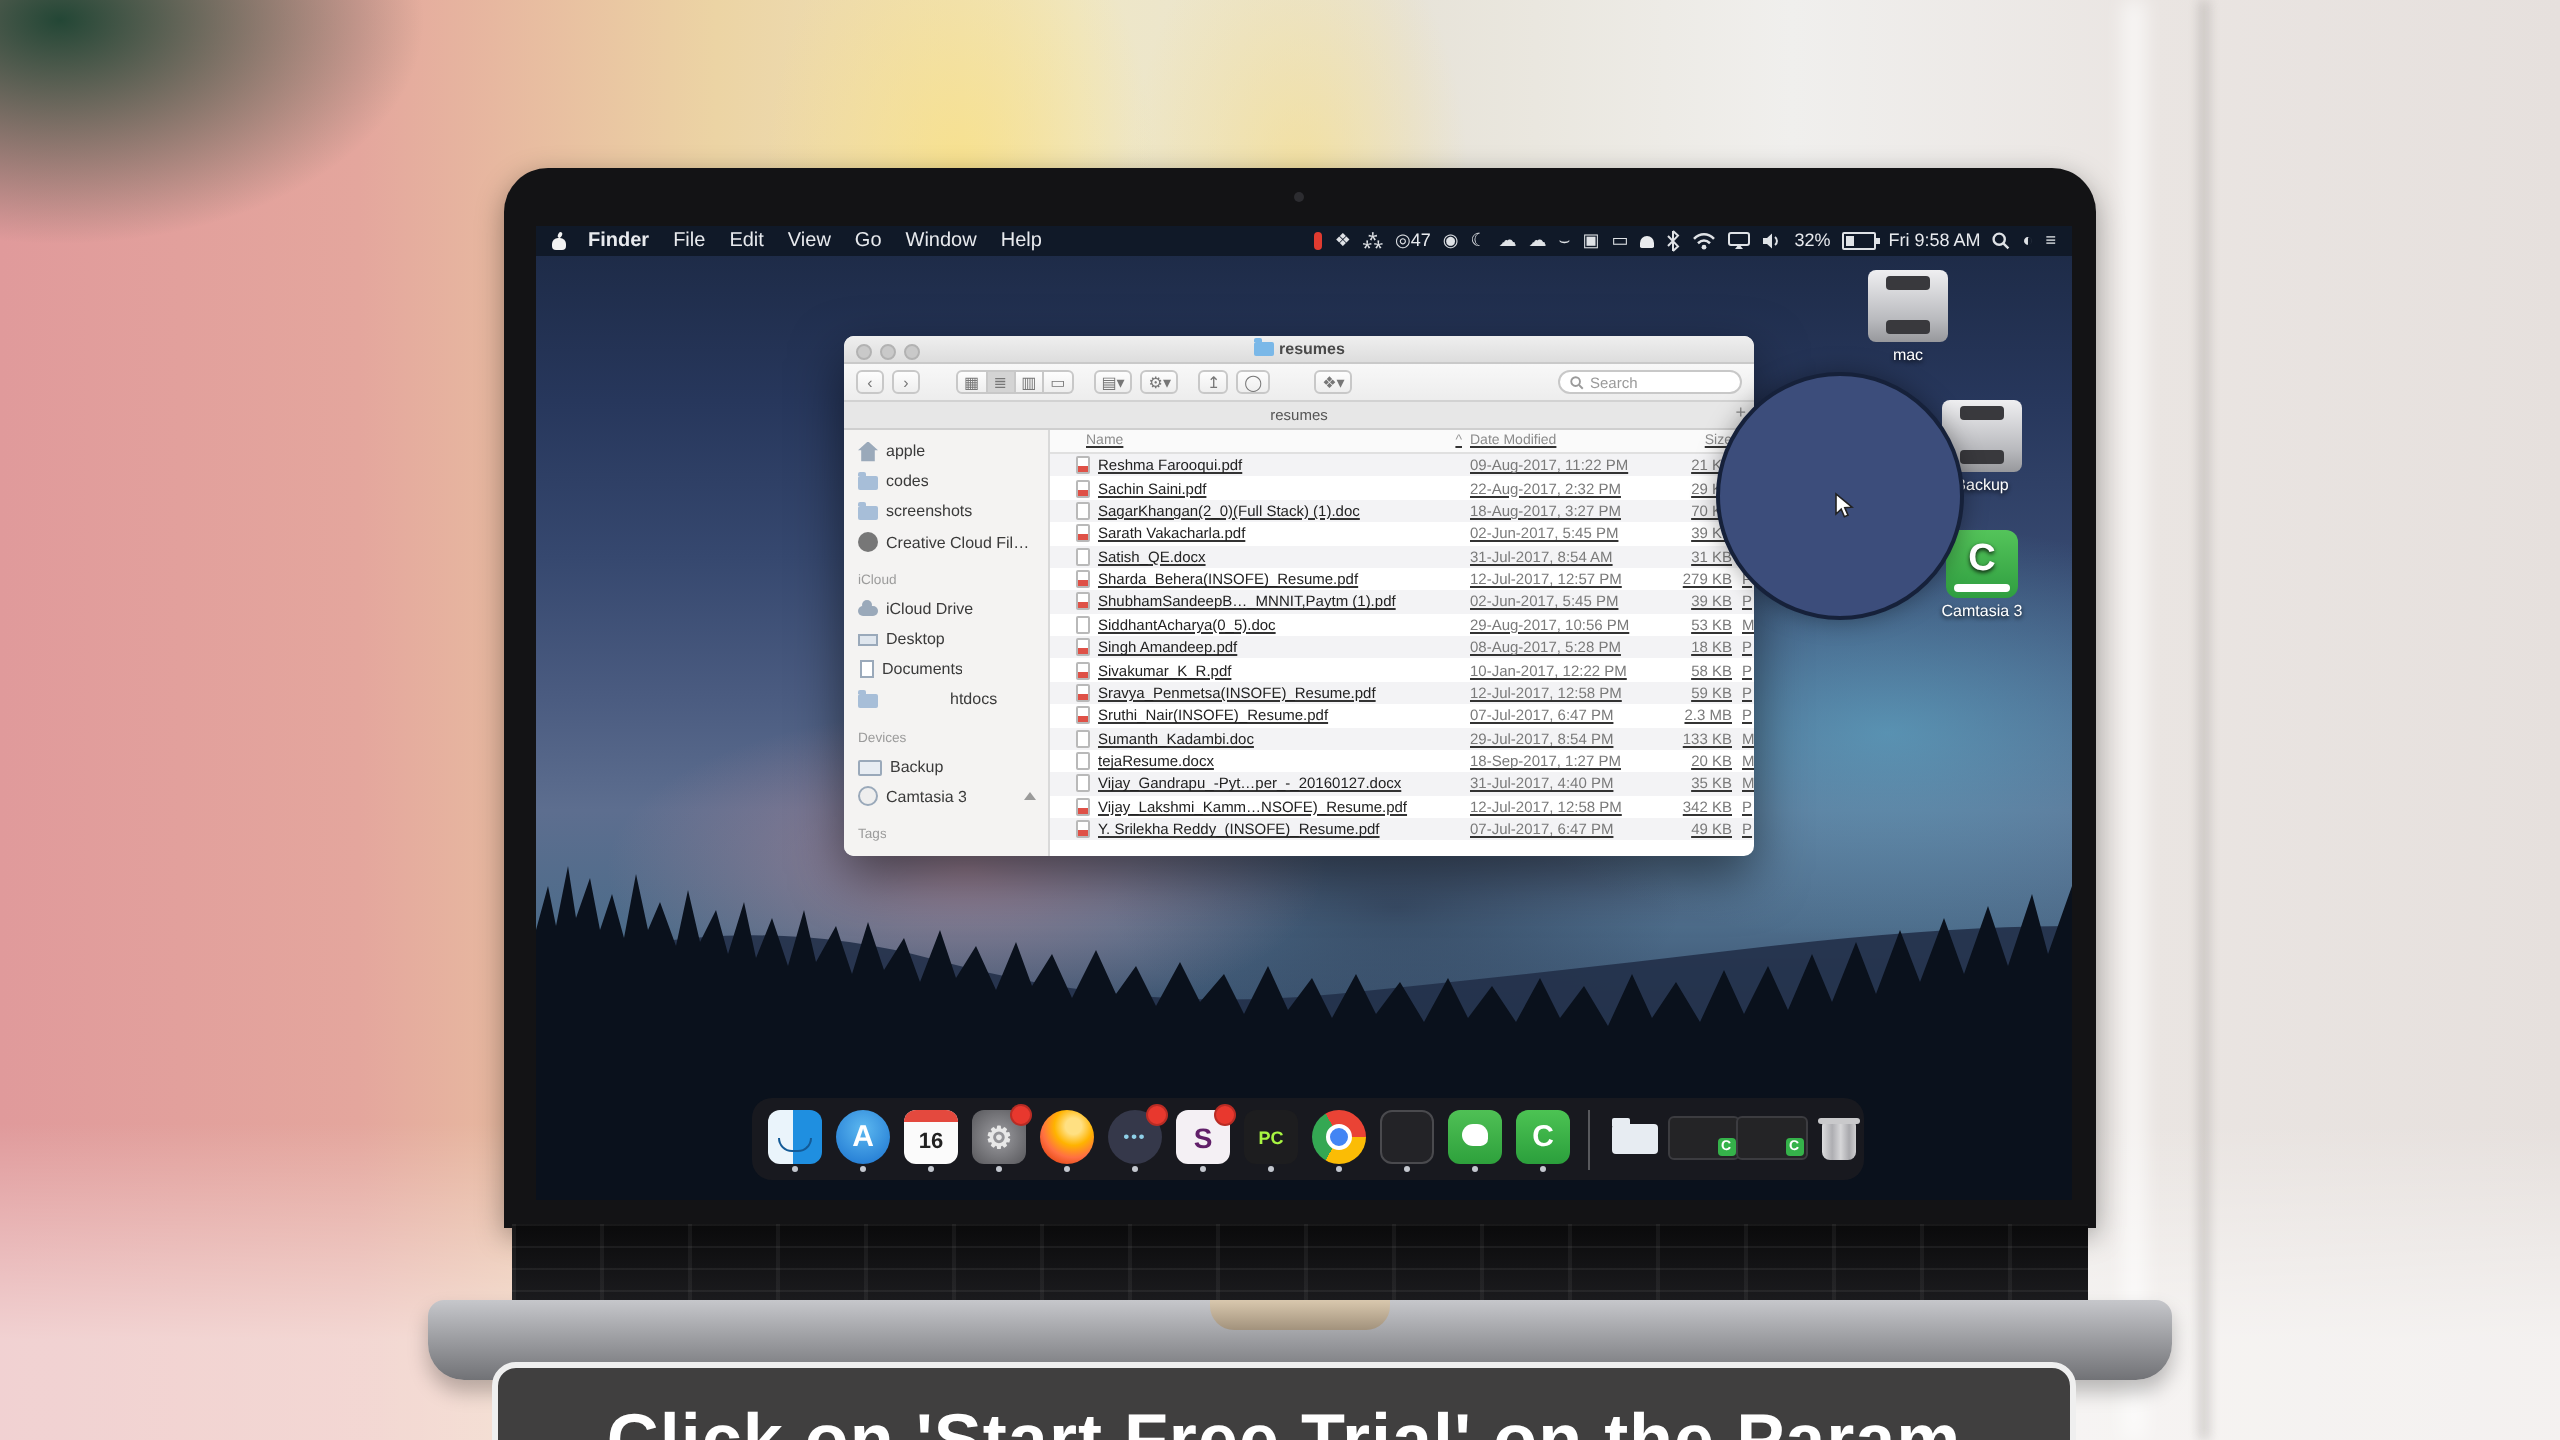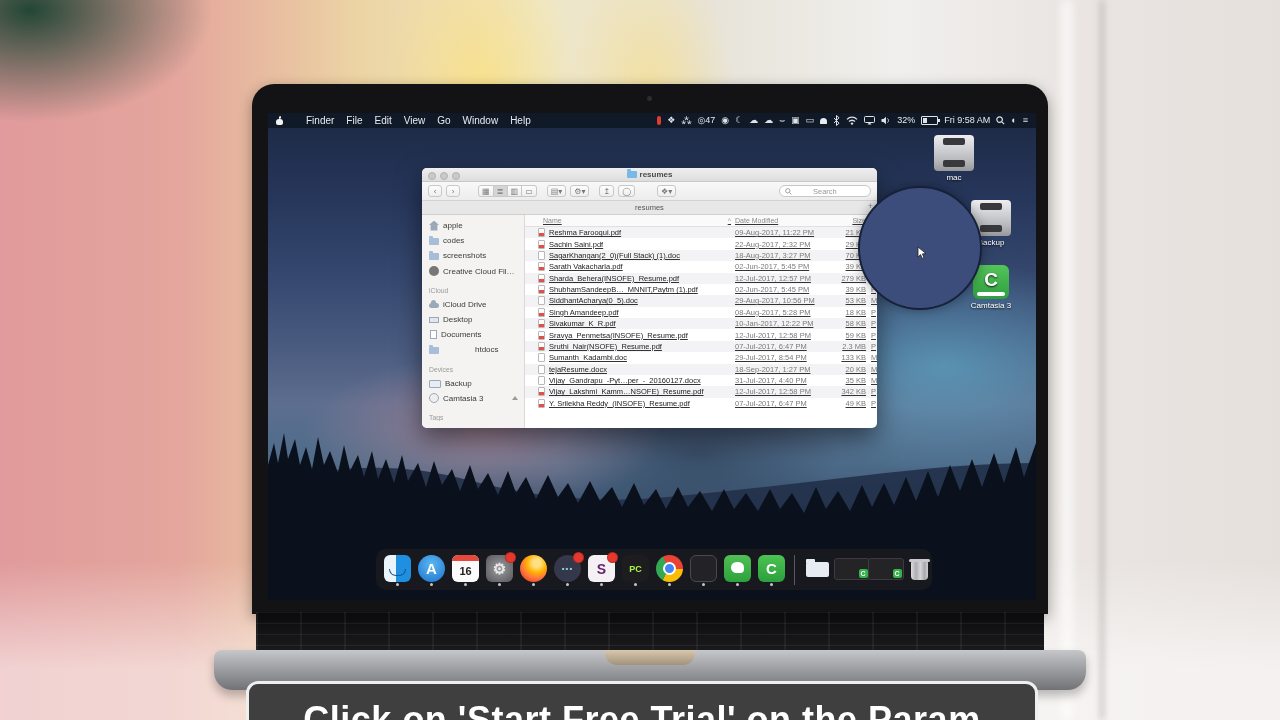--- a/index.html
+++ b/index.html
@@ -36,21 +36,21 @@
       linear-gradient(180deg,#1c2944 0%,#27375c 18%,#36486f 34%,#4a5b80 48%,#5d6e8f 60%,#4d6c8a 72%,#2f425d 86%,#182132 100%);}
   .forest{position:absolute;left:0;bottom:0;width:768px;height:175px;}
 
   
   .menubar{position:absolute;left:0;top:0;width:100%;height:15px;background:rgba(16,24,38,.94);
       display:flex;align-items:center;padding:0 8px;box-sizing:border-box;gap:0;color:#e8eaee;font-size:10px;}
   .apple-logo{width:8px;height:8px;position:relative;margin-right:4px;}
   .apple-logo::before{content:"";position:absolute;left:0;top:2px;width:7px;height:6px;background:#f2f2f2;border-radius:3px 3px 2px 2px;}
   .apple-logo::after{content:"";position:absolute;left:3px;top:-1px;width:2px;height:3px;background:#f2f2f2;border-radius:50%;transform:rotate(25deg);}
   .mbitem{padding:0 6px;white-space:nowrap;}
-  #menu-items .mbitem:first-child{font-weight:normal;margin-left:12px;}
+  #menu-items .mbitem:first-child{font-weight:bold;}
   .mstatus{margin-left:auto;display:flex;align-items:center;gap:6px;font-size:9px;}
   .mstatus>span{display:inline-flex;align-items:center;line-height:15px;}
   .record-icon i{display:block;width:4px;height:9px;background:#e03b30;border-radius:2px;}
   .bell-icon i{display:block;width:7px;height:6px;background:#e9ebee;border-radius:4px 4px 1px 1px;}
   .batt{width:15px;height:7px;border:1px solid #dfe2e6;border-radius:1px;position:relative;}
   .batt::before{content:"";position:absolute;left:1px;top:1px;bottom:1px;width:4px;background:#dfe2e6;}
   .batt::after{content:"";position:absolute;right:-3px;top:2px;width:2px;height:3px;background:#dfe2e6;}
   .glyph{color:#dfe2e6;}
 
   
@@ -79,21 +79,21 @@
   .mini-folder::before{content:"";position:absolute;top:-2px;left:0;width:4px;height:2px;background:#7ab8e8;border-radius:1px 1px 0 0;}
   .toolbar{height:18px;flex:none;background:linear-gradient(#f8f8f8,#ededed);border-bottom:1px solid #d2d2d2;
       display:flex;align-items:center;padding:0 6px;gap:4px;color:#666;}
   .tbtn{height:12px;min-width:14px;border:1px solid #c8c8c8;border-radius:3px;background:linear-gradient(#fdfdfd,#eee);
       display:inline-flex;align-items:center;justify-content:center;font-size:8px;color:#777;padding:0 3px;box-sizing:border-box;}
   .seg{display:flex;} .seg .tbtn{border-radius:0;border-left-width:0;}
   .seg .tbtn:first-child{border-radius:3px 0 0 3px;border-left-width:1px;}
   .seg .tbtn:last-child{border-radius:0 3px 3px 0;}
   .seg .sel{background:#d4d4d4;}
   .searchfield{margin-left:auto;width:92px;height:12px;border:1px solid #c8c8c8;border-radius:7px;background:#fff;
-      display:flex;align-items:center;padding:0 5px;gap:21px;color:#9a9a9a;font-size:7.5px;box-sizing:border-box;}
+      display:flex;align-items:center;padding:0 5px;gap:3px;color:#9a9a9a;font-size:7.5px;box-sizing:border-box;}
   .tabbar{height:13px;flex:none;background:#e7e7e7;border-bottom:1px solid #cfcfcf;display:flex;align-items:center;
       justify-content:center;font-size:7.5px;color:#555;position:relative;}
   .tab-plus{position:absolute;right:4px;top:0;color:#888;font-size:9px;}
   .fcontent{flex:1;display:flex;min-height:0;}
 
   
   .sidebar{width:103px;flex:none;background:#f4f3f2;border-right:1px solid #d9d9d9;padding:3px 0 0 7px;overflow:hidden;box-sizing:border-box;}
   .sbrow{display:flex;align-items:center;}
   .sbitem{height:15.2px;font-size:8px;color:#3a3a3a;}
   .sbheader{height:13px;margin-top:5px;font-size:6.8px;color:#9b9b9b;}
@@ -424,20 +424,27 @@
     <span class="fkind">M</span>
   </div>
                 <div class="frow">
     <span class="ficon pdf"></span>
     <span class="fname">Sarath Vakacharla.pdf</span>
     <span class="fdate">02-Jun-2017, 5:45 PM</span>
     <span class="fsize">39 KB</span>
     <span class="fkind">P</span>
   </div>
                 <div class="frow">
+    <span class="ficon doc"></span>
+    <span class="fname">Satish_QE.docx</span>
+    <span class="fdate">31-Jul-2017, 8:54 AM</span>
+    <span class="fsize">31 KB</span>
+    <span class="fkind">M</span>
+  </div>
+                <div class="frow">
     <span class="ficon pdf"></span>
     <span class="fname">Sharda_Behera(INSOFE)_Resume.pdf</span>
     <span class="fdate">12-Jul-2017, 12:57 PM</span>
     <span class="fsize">279 KB</span>
     <span class="fkind">P</span>
   </div>
                 <div class="frow">
     <span class="ficon pdf"></span>
     <span class="fname">ShubhamSandeepB…_MNNIT,Paytm (1).pdf</span>
     <span class="fdate">02-Jun-2017, 5:45 PM</span>
@@ -467,21 +474,21 @@
   </div>
                 <div class="frow">
     <span class="ficon pdf"></span>
     <span class="fname">Sravya_Penmetsa(INSOFE)_Resume.pdf</span>
     <span class="fdate">12-Jul-2017, 12:58 PM</span>
     <span class="fsize">59 KB</span>
     <span class="fkind">P</span>
   </div>
                 <div class="frow">
     <span class="ficon pdf"></span>
-    <span class="fname">Sruthi_Nair(NSOFE)_Resume.pdf</span>
+    <span class="fname">Sruthi_Nair(INSOFE)_Resume.pdf</span>
     <span class="fdate">07-Jul-2017, 6:47 PM</span>
     <span class="fsize">2.3 MB</span>
     <span class="fkind">P</span>
   </div>
                 <div class="frow">
     <span class="ficon doc"></span>
     <span class="fname">Sumanth_Kadambi.doc</span>
     <span class="fdate">29-Jul-2017, 8:54 PM</span>
     <span class="fsize">133 KB</span>
     <span class="fkind">M</span>

